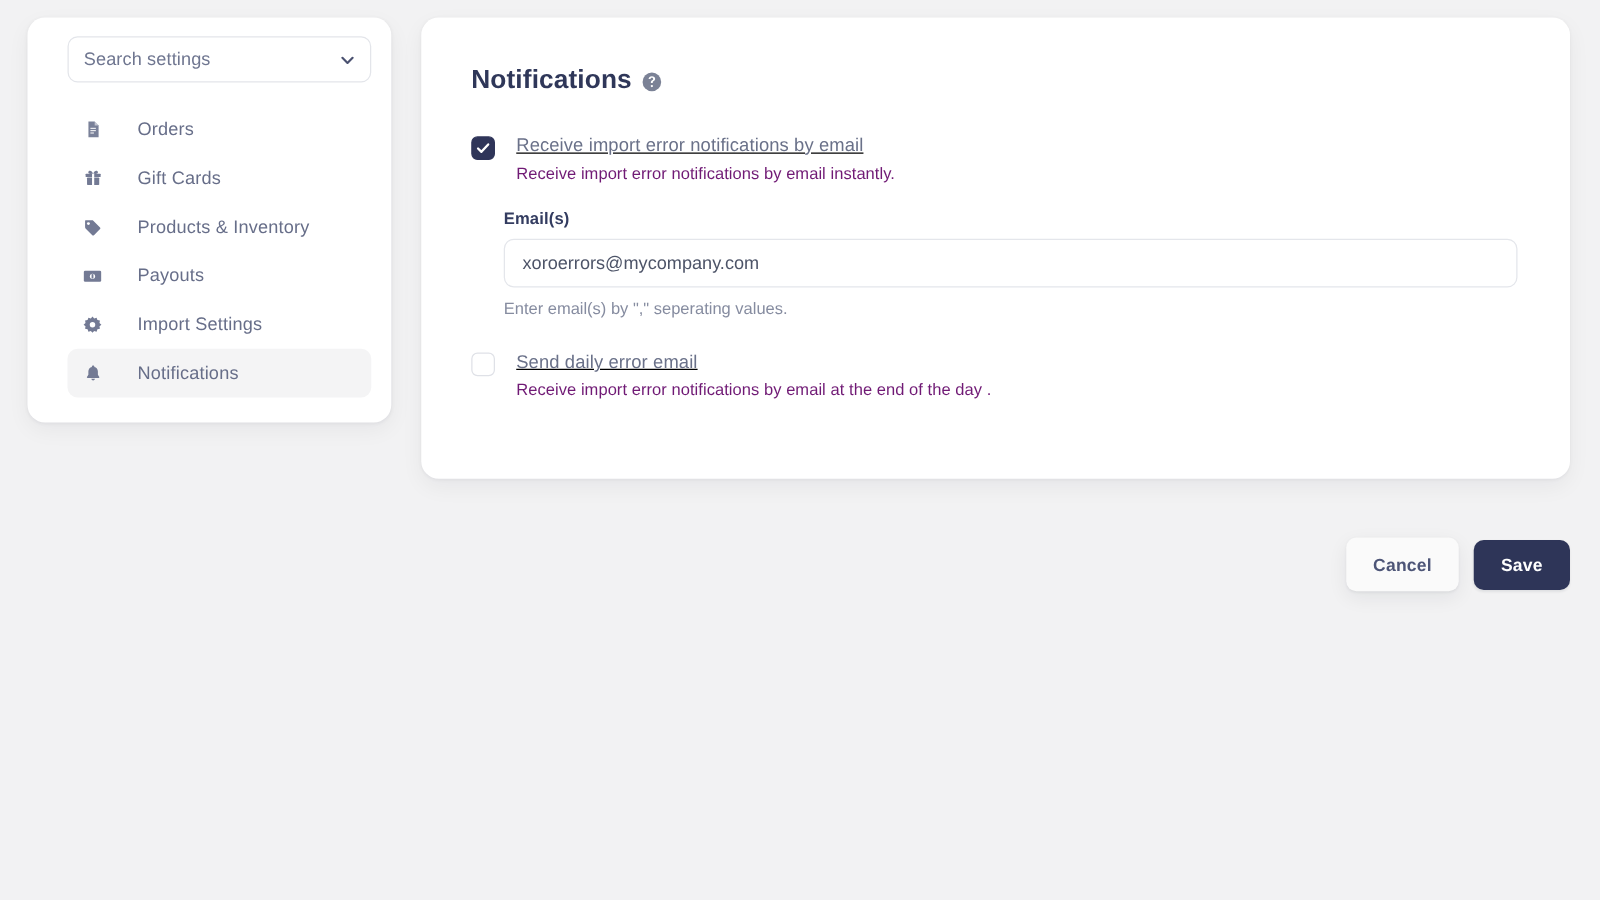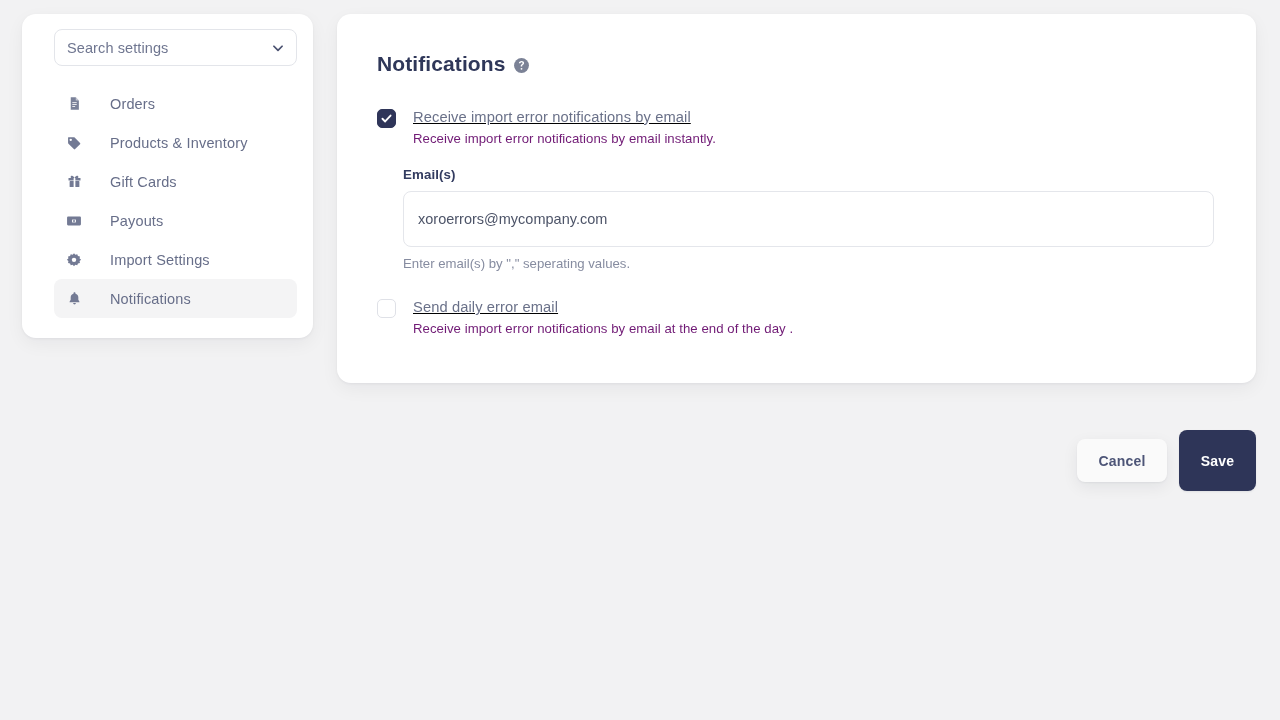--- a/index.html
+++ b/index.html
@@ -180,21 +180,21 @@
   }
   .field-label {
     font-size: 13.3px;
     font-weight: bold;
     color: #333c60;
     letter-spacing: .1px;
   }
   .field-input {
     margin-top: 9px;
     width: 811px;
-    height: 56px;
+    height: 39px;
     border: 1px solid #e4e6eb;
     border-radius: 8px;
     background: #ffffff;
     display: flex;
     align-items: center;
     padding: 0 14px;
     font-size: 14.5px;
     color: #4d5468;
     cursor: text;
   }
@@ -231,21 +231,21 @@
     background: #fafafa;
     color: #4d5577;
     width: 90px;
     height: 43px;
     box-shadow: 0 1px 2px rgba(16,24,40,.05), 0 5px 16px rgba(16,24,40,.07);
   }
   .btn-save {
     background: #2e3558;
     color: #ffffff;
     width: 77px;
-    height: 61px;
+    height: 40px;
     box-shadow: 0 1px 2px rgba(16,24,40,.08);
   }
 </style>
 </head>
 <body>
 
 <div class="page">
 
   <div class="sidebar-card">
 
@@ -268,39 +268,39 @@
             <rect x="8.5" y="10" width="7" height="1.3" fill="#ffffff"></rect>
             <rect x="8.5" y="13" width="7" height="1.3" fill="#ffffff"></rect>
             <rect x="8.5" y="16" width="4.5" height="1.3" fill="#ffffff"></rect>
           </svg>
         </span>
         <span>Orders</span>
       </div>
 
       <div class="nav-item">
         <span class="nav-ico">
-          <svg viewBox="0 0 24 24" width="16" height="16" fill="currentColor">
-            <path d="M2.5 3.2h9.1c.5 0 1 .2 1.35.56l8.1 8.1a1.4 1.4 0 0 1 0 2l-7.3 7.3a1.4 1.4 0 0 1-2 0l-8.1-8.1A1.9 1.9 0 0 1 3.1 11.8V3.9c0-.4.2-.7.6-.7z"></path>
-            <circle cx="7.1" cy="7.3" r="1.75" fill="#ffffff"></circle>
-          </svg>
-        </span>
-        <span>Products &amp; Inventory</span>
-      </div>
-
-      <div class="nav-item">
-        <span class="nav-ico">
           <svg viewBox="0 0 24 24" width="15" height="15" fill="currentColor">
             <rect x="2.4" y="6.4" width="19.2" height="4.1" rx="0.7"></rect>
             <rect x="4.2" y="11.3" width="15.6" height="9.4" rx="0.9"></rect>
             <rect x="10.6" y="6" width="2.8" height="15" fill="#ffffff"></rect>
             <path d="M11.9 6.2C11 4.1 9.6 2.6 8 2.6c-1.3 0-2.2.9-2.2 2 0 1.4 1.4 2.2 3.1 2.2z"></path>
             <path d="M12.1 6.2c.9-2.1 2.3-3.6 3.9-3.6 1.3 0 2.2.9 2.2 2 0 1.4-1.4 2.2-3.1 2.2z"></path>
           </svg>
         </span>
         <span>Gift Cards</span>
+      </div>
+
+      <div class="nav-item">
+        <span class="nav-ico">
+          <svg viewBox="0 0 24 24" width="16" height="16" fill="currentColor">
+            <path d="M2.5 3.2h9.1c.5 0 1 .2 1.35.56l8.1 8.1a1.4 1.4 0 0 1 0 2l-7.3 7.3a1.4 1.4 0 0 1-2 0l-8.1-8.1A1.9 1.9 0 0 1 3.1 11.8V3.9c0-.4.2-.7.6-.7z"></path>
+            <circle cx="7.1" cy="7.3" r="1.75" fill="#ffffff"></circle>
+          </svg>
+        </span>
+        <span>Products &amp; Inventory</span>
       </div>
 
       <div class="nav-item">
         <span class="nav-ico">
           <svg viewBox="0 0 24 24" width="16" height="16" fill="currentColor">
             <rect x="1.6" y="5.4" width="20.8" height="13.2" rx="1.6"></rect>
             <circle cx="12" cy="12" r="3.1" fill="#ffffff"></circle>
             <rect x="10.9" y="9.4" width="2.2" height="5.2" fill="currentColor"></rect>
           </svg>
         </span>

